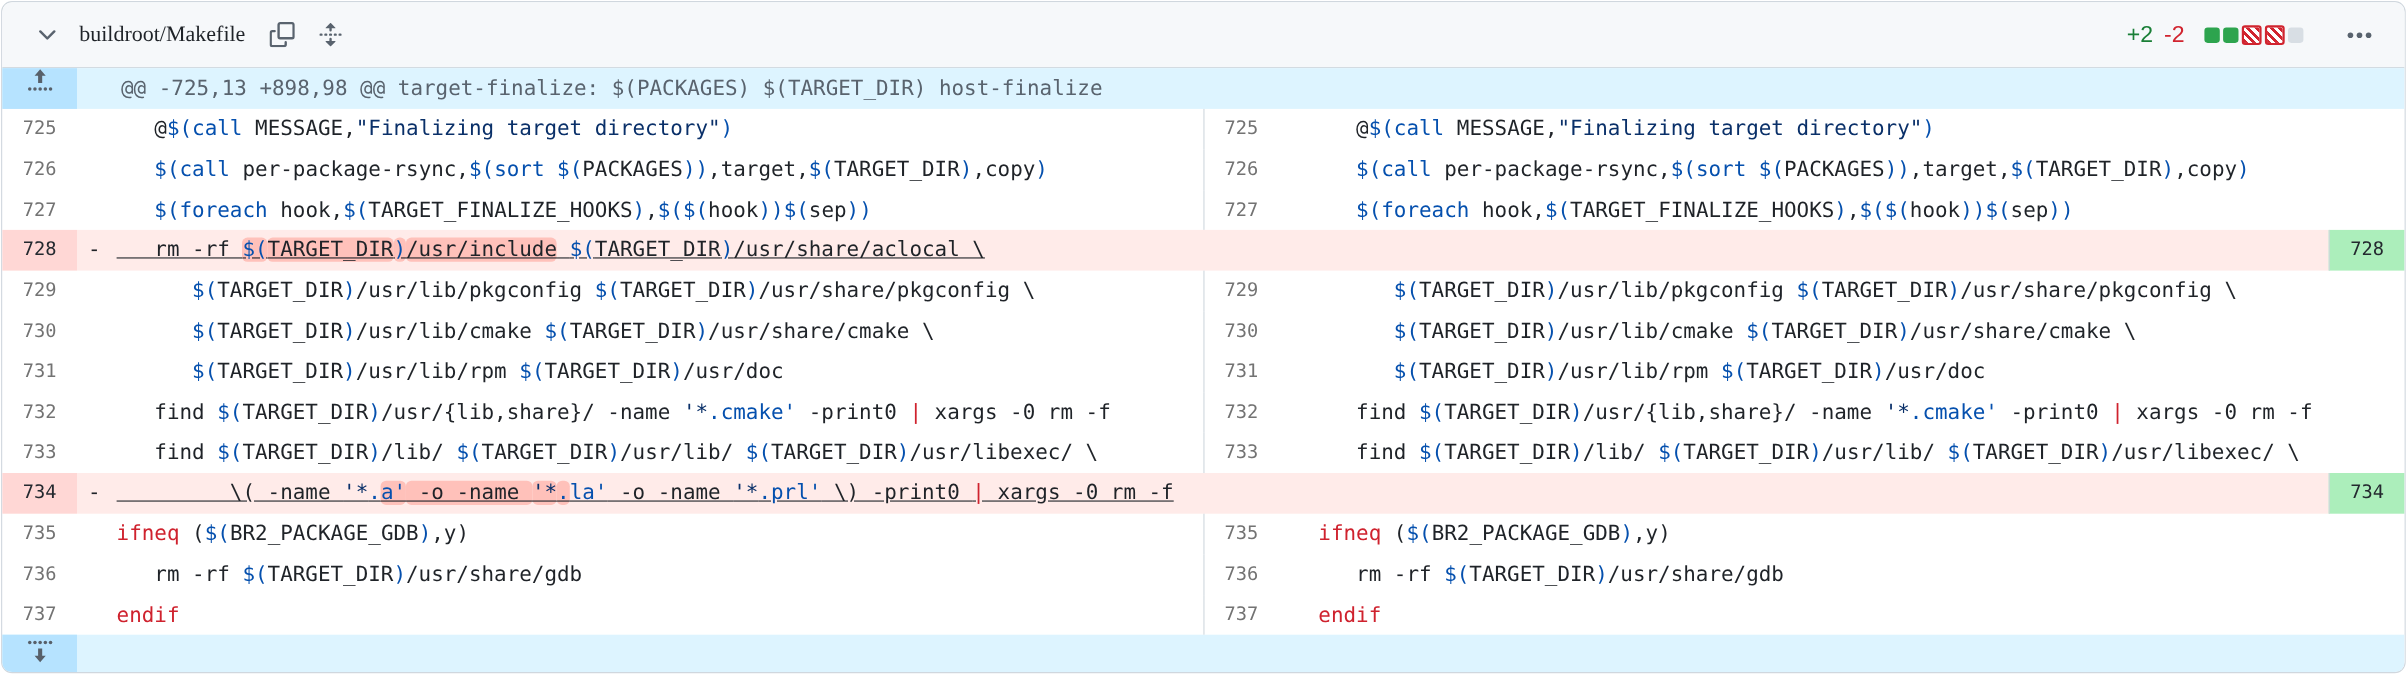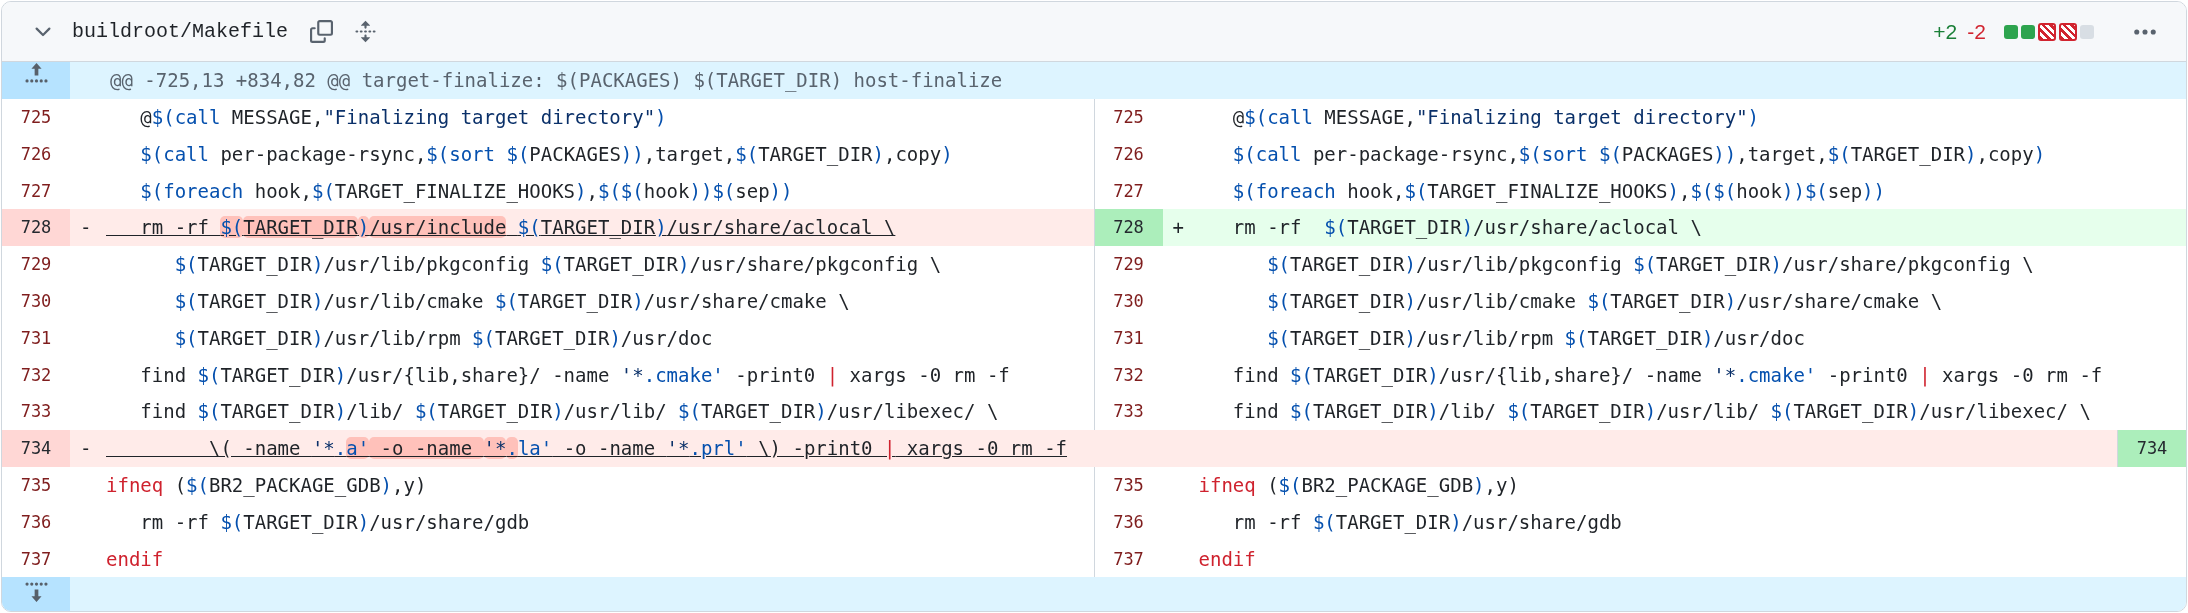--- a/index.html
+++ b/index.html
@@ -1,37 +1,37 @@
 <!DOCTYPE html>
 <html><head>
 <meta charset="utf-8">
 <style>
   html,body{margin:0;padding:0;background:#ffffff;}
   body{font-family:"Liberation Sans",sans-serif;width:2188px;height:613px;overflow:hidden;}
   .file-card{position:absolute;left:1px;top:1px;width:2184px;height:609px;border:1px solid #d0d7de;border-radius:10px;overflow:hidden;background:#fff;}
   .file-header{height:59px;background:#f6f8fa;border-bottom:1px solid #d0d7de;display:flex;align-items:center;padding:0 22px;gap:6px;}
   .icon-btn{background:none;border:0;padding:0;width:38px;height:38px;display:flex;align-items:center;justify-content:center;cursor:pointer;border-radius:6px;flex:none;}
   .icon-btn svg{display:block;}
-  .file-name{font-family:Liberation Mono, monospace;font-size:20px;color:#1f2328;margin:0 8px 0 4px;white-space:nowrap;}
+  .file-name{font-family:Liberation Serif, serif;font-size:20px;color:#1f2328;margin:0 8px 0 4px;white-space:nowrap;}
   .spacer{flex:1 1 auto;}
   .diff-counts{font-size:21px;white-space:nowrap;display:flex;align-items:center;gap:10px;margin-right:12px;}
   .additions{color:#1a7f37;}
   .deletions{color:#d1242f;}
   .diffstat{display:flex;align-items:center;gap:3px;margin-right:26px;}
   .sq{width:14px;height:14px;border-radius:3px;flex:none;}
   .sq-add{background:#2da44e;}
   .sq-del{border:2px solid #d1242f;background:repeating-linear-gradient(45deg,#d1242f 0,#d1242f 2.6px,#ffffff 2.6px,#ffffff 5.4px);}
   .sq-neutral{background:#d8dee4;}
   
   .diff-body{font-family:"DejaVu Sans Mono","Liberation Mono",monospace;font-size:19px;color:#1f2328;}
   .row{display:flex;height:36.8px;line-height:36.8px;}
   .hunk-row{height:37px;line-height:37px;background:#ddf4ff;}
   .expander-cell{width:68px;flex:none;background:#b6e3ff;border:0;padding:0;display:flex;align-items:center;justify-content:center;cursor:pointer;}
   .hunk-text{color:#59636e;white-space:pre;padding-left:40px;overflow:hidden;}
-  .num-cell{width:68px;flex:none;text-align:center;font-size:17px;color:#7f1d1d;cursor:pointer;overflow:hidden;}
+  .num-cell{width:68px;flex:none;text-align:center;font-size:17px;color:#737373;cursor:pointer;overflow:hidden;}
   .num-cell.right{border-left:1px solid #d0d7de;}
   .code-cell{flex:1 1 0;min-width:0;white-space:pre;overflow:hidden;}
   .sign{display:inline-block;width:26px;padding-left:10px;}
   .del{background:#ffebe9;text-decoration:underline;}
   .add{background:#e6ffec;}
   .num-del{background:#ffd7d5;color:#24292f;}
   .num-add{background:#aceebb;color:#24292f;}
   .hl-del{background:#ffc1ba;border-radius:5px;}
   .t-b{color:#0550ae;}
   .t-s{color:#0a3069;}
@@ -94,21 +94,21 @@
         <div class="expander-cell">
           <span><svg width="27" height="27" viewBox="0 0 16 16" fill="#57606a">
               <path d="M8 1.2l3 3.4H9.1v4H6.9v-4H5z"></path>
               <circle cx="2.4" cy="11.8" r="0.95"></circle>
               <circle cx="5.2" cy="11.8" r="0.95"></circle>
               <circle cx="8" cy="11.8" r="0.95"></circle>
               <circle cx="10.8" cy="11.8" r="0.95"></circle>
               <circle cx="13.6" cy="11.8" r="0.95"></circle>
             </svg></span>
         </div>
-        <div class="hunk-text">@@ -725,13 +834,82 @@ target-finalize: $(PACKAGES) $(TARGET_DIR) host-finalize</div>
+        <div class="hunk-text">@@ -725,13 +898,98 @@ target-finalize: $(PACKAGES) $(TARGET_DIR) host-finalize</div>
       </div>
       <div class="row">
         <div class="num-cell left">725</div>
         <div class="code-cell "><span class="sign"></span><span>   @</span><span class="t-b">$(</span><span class="t-b">call</span><span> MESSAGE,</span><span class="t-s">"Finalizing target directory"</span><span class="t-b">)</span></div>
         <div class="num-cell right">725</div>
         <div class="code-cell "><span class="sign"></span><span>   @</span><span class="t-b">$(</span><span class="t-b">call</span><span> MESSAGE,</span><span class="t-s">"Finalizing target directory"</span><span class="t-b">)</span></div>
       </div>
       <div class="row">
         <div class="num-cell left">726</div>
         <div class="code-cell "><span class="sign"></span><span>   </span><span class="t-b">$(</span><span class="t-b">call</span><span> per-package-rsync,</span><span class="t-b">$(</span><span class="t-b">sort</span><span> </span><span class="t-b">$(</span><span>PACKAGES</span><span class="t-b">))</span><span>,target,</span><span class="t-b">$(</span><span>TARGET_DIR</span><span class="t-b">)</span><span>,copy</span><span class="t-b">)</span></div>
@@ -118,21 +118,20 @@
       <div class="row">
         <div class="num-cell left">727</div>
         <div class="code-cell "><span class="sign"></span><span>   </span><span class="t-b">$(</span><span class="t-b">foreach</span><span> hook,</span><span class="t-b">$(</span><span>TARGET_FINALIZE_HOOKS</span><span class="t-b">)</span><span>,</span><span class="t-b">$(</span><span class="t-b">$(</span><span>hook</span><span class="t-b">))</span><span class="t-b">$(</span><span>sep</span><span class="t-b">))</span></div>
         <div class="num-cell right">727</div>
         <div class="code-cell "><span class="sign"></span><span>   </span><span class="t-b">$(</span><span class="t-b">foreach</span><span> hook,</span><span class="t-b">$(</span><span>TARGET_FINALIZE_HOOKS</span><span class="t-b">)</span><span>,</span><span class="t-b">$(</span><span class="t-b">$(</span><span>hook</span><span class="t-b">))</span><span class="t-b">$(</span><span>sep</span><span class="t-b">))</span></div>
       </div>
       <div class="row">
         <div class="num-cell left num-del">728</div>
         <div class="code-cell del"><span class="sign">-</span><span>   rm -rf </span><span class="t-b hl-del">$(</span><span class="hl-del">TARGET_DIR</span><span class="t-b hl-del">)</span><span class="hl-del">/usr/include</span><span> </span><span class="t-b">$(</span><span>TARGET_DIR</span><span class="t-b">)</span><span>/usr/share/aclocal \</span></div>
         <div class="num-cell right num-add">728</div>
-        <div class="code-cell add"><span class="sign">+</span><span>   rm -rf  </span><span class="t-b">$(</span><span>TARGET_DIR</span><span class="t-b">)</span><span>/usr/share/aclocal \</span></div>
       </div>
       <div class="row">
         <div class="num-cell left">729</div>
         <div class="code-cell "><span class="sign"></span><span>      </span><span class="t-b">$(</span><span>TARGET_DIR</span><span class="t-b">)</span><span>/usr/lib/pkgconfig </span><span class="t-b">$(</span><span>TARGET_DIR</span><span class="t-b">)</span><span>/usr/share/pkgconfig \</span></div>
         <div class="num-cell right">729</div>
         <div class="code-cell "><span class="sign"></span><span>      </span><span class="t-b">$(</span><span>TARGET_DIR</span><span class="t-b">)</span><span>/usr/lib/pkgconfig </span><span class="t-b">$(</span><span>TARGET_DIR</span><span class="t-b">)</span><span>/usr/share/pkgconfig \</span></div>
       </div>
       <div class="row">
         <div class="num-cell left">730</div>
         <div class="code-cell "><span class="sign"></span><span>      </span><span class="t-b">$(</span><span>TARGET_DIR</span><span class="t-b">)</span><span>/usr/lib/cmake </span><span class="t-b">$(</span><span>TARGET_DIR</span><span class="t-b">)</span><span>/usr/share/cmake \</span></div>

